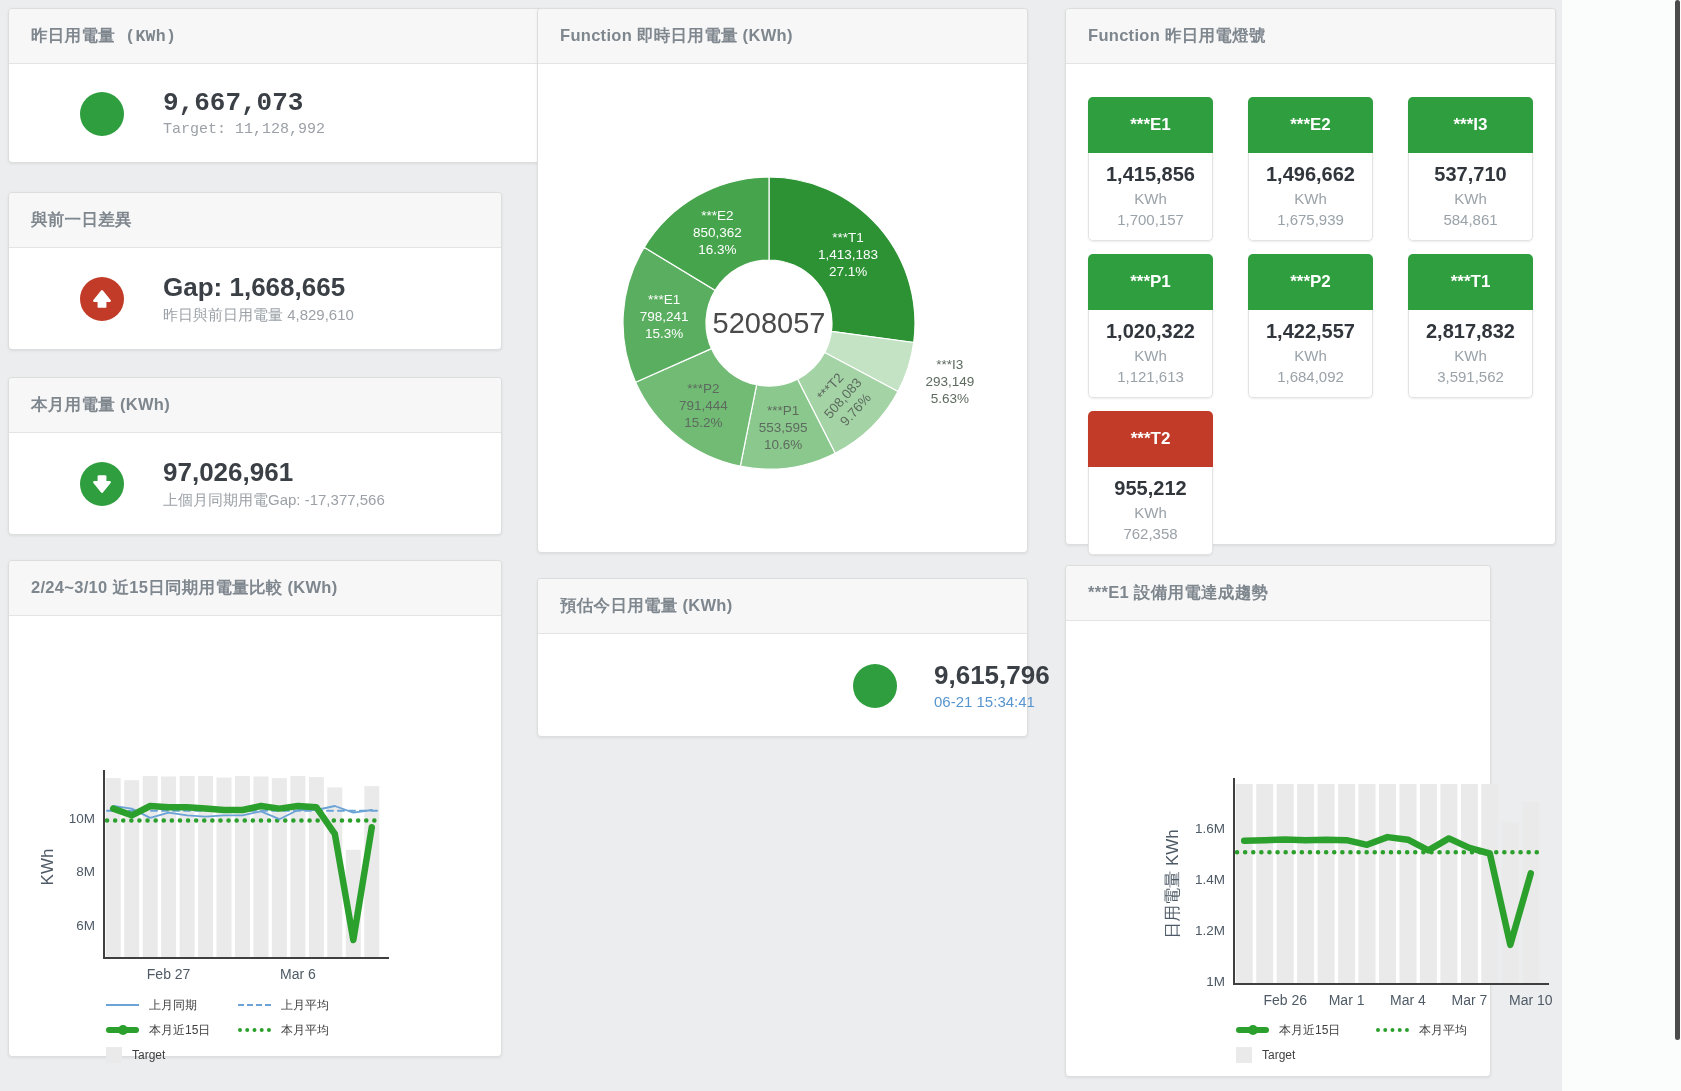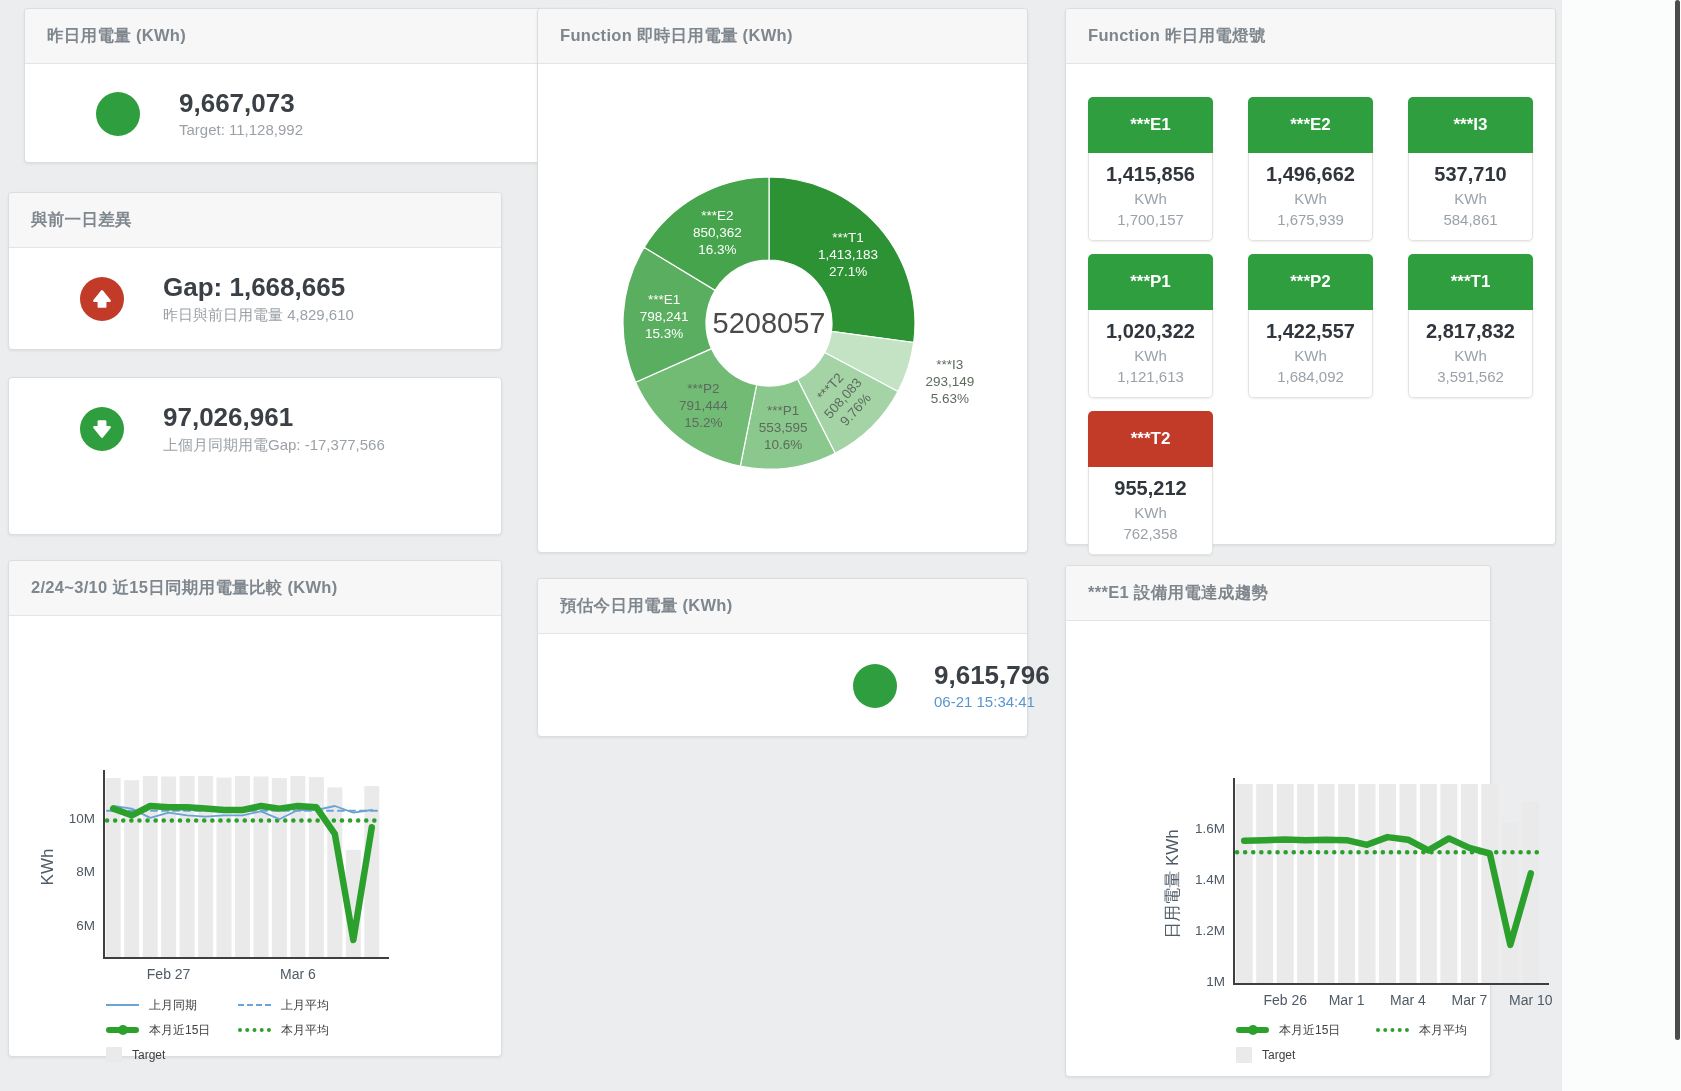--- a/index.html
+++ b/index.html
@@ -40,21 +40,21 @@
   .sw-dot-green{border-top:4px dotted #2ca02c;}
   .sw-box-gray{width:16px;height:16px;background:#eaeaea;}
 </style>
 </head>
 <body>
 
 <div id="stage">
   <div id="right-strip"></div>
   <div id="scroll-thumb"></div>
 
-  <div class="panel" style="left:24px;top:8px;width:584px;height:155px;">
+  <div class="panel" style="left:8px;top:8px;width:584px;height:155px;font-family:Liberation Mono, monospace;">
     <div class="phead">
       <span class="ptitle">昨日用電量 (KWh)</span>
     </div>
     <div class="pbody" style="height:99px;">
       <div class="statrow pad-left">
         <div class="circle"></div>
         <div>
           <div class="statnum">9,667,073</div>
           <div class="statsub">Target: 11,128,992</div>
         </div>
@@ -75,20 +75,23 @@
         </div>
         <div>
           <div class="statnum">Gap: 1,668,665</div>
           <div class="statsub">昨日與前日用電量 4,829,610</div>
         </div>
       </div>
     </div>
   </div>
 
   <div class="panel" style="left:8px;top:377px;width:494px;height:158px;">
+    <div class="phead">
+      <span class="ptitle">本月用電量 (KWh)</span>
+    </div>
     <div class="pbody" style="height:102px;">
       <div class="statrow pad-left">
         <div class="circle">
           <svg viewBox="0 0 44 44">
               <path d="M22,35 L9,19 L16.5,19 L16.5,9 L27.5,9 L27.5,19 L35,19 Z" fill="#fff" stroke="#fff" stroke-width="4" stroke-linejoin="round"></path>
             </svg>
         </div>
         <div>
           <div class="statnum">97,026,961</div>
           <div class="statsub">上個月同期用電Gap: -17,377,566</div>

